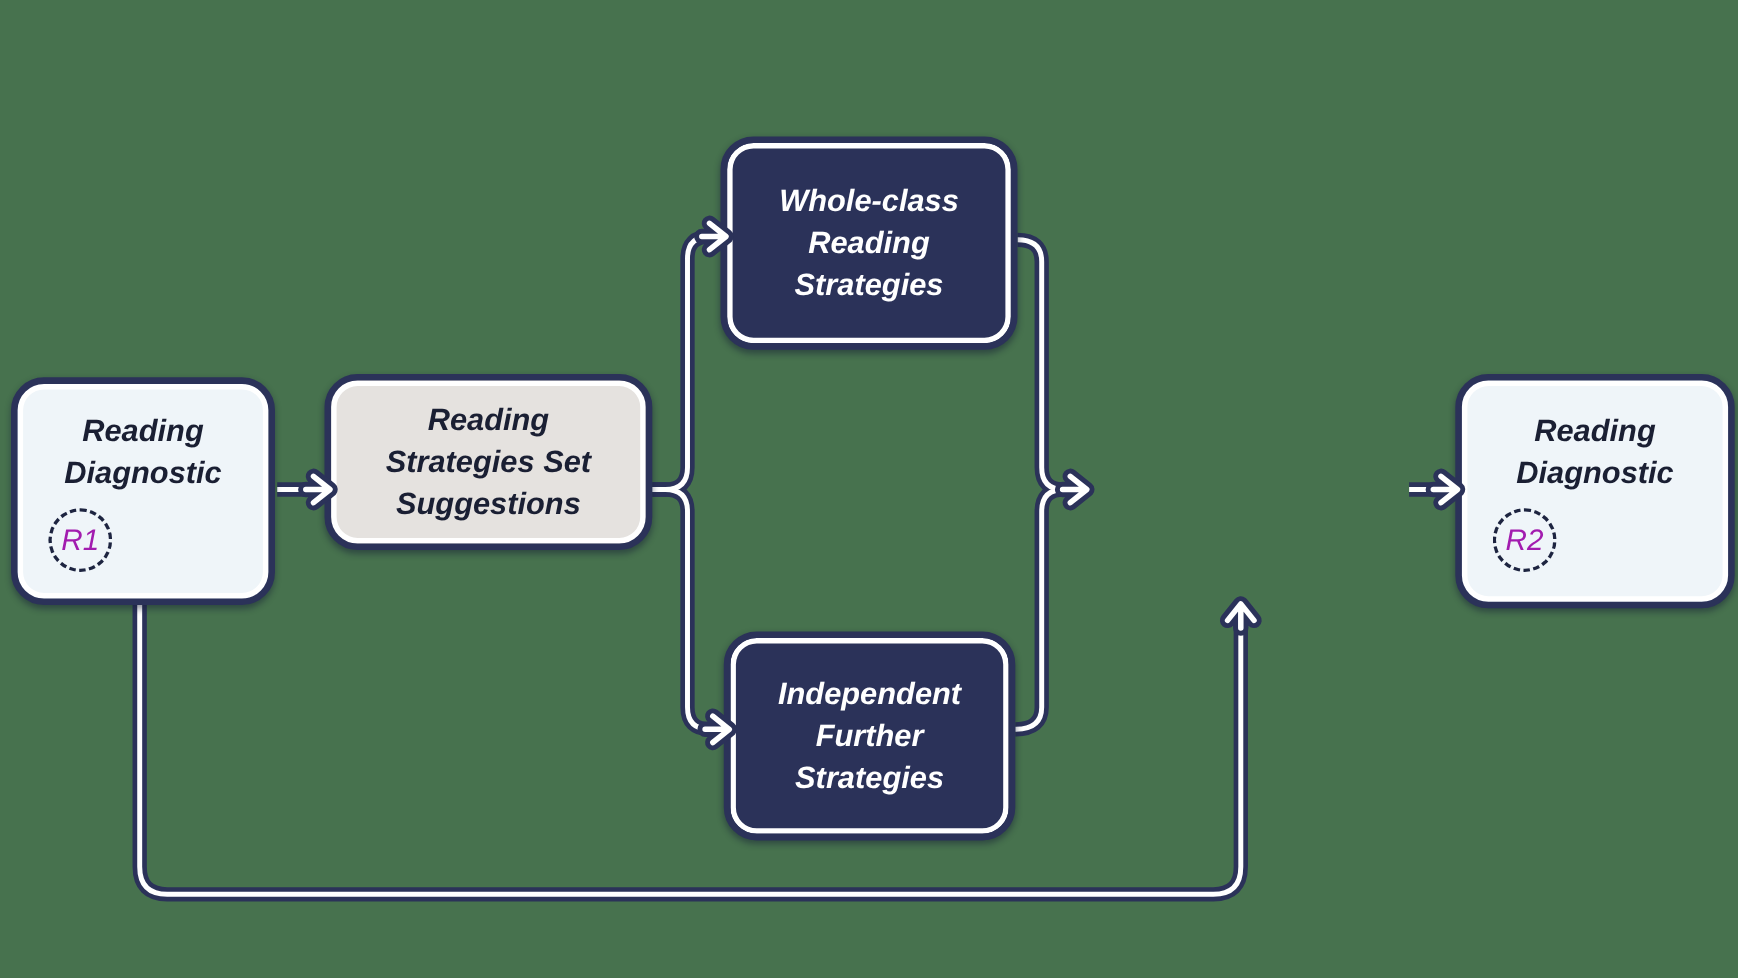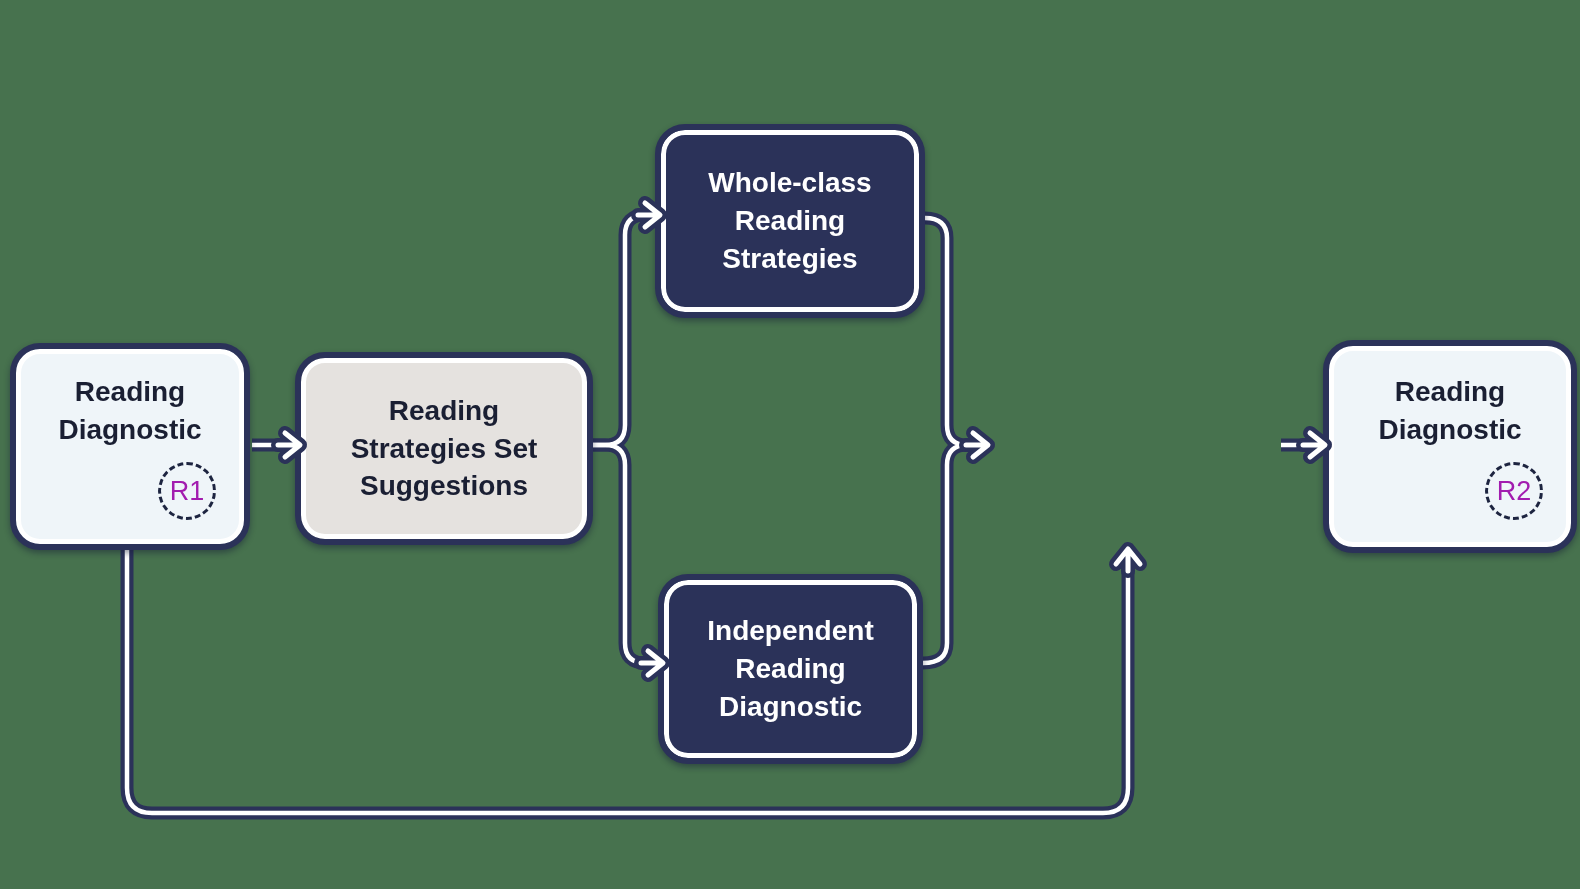--- a/index.html
+++ b/index.html
@@ -26,32 +26,33 @@
 
   .edge-casing { fill: none; stroke: var(--navy); stroke-width: 13; stroke-linecap: butt; stroke-linejoin: round; }
   .edge-core   { fill: none; stroke: var(--white); stroke-width: 4.5; stroke-linecap: butt; stroke-linejoin: round; }
 
   .node {
     position: absolute; z-index: 2;
     border: 6px solid var(--navy);
     border-radius: 30px;
     box-shadow: inset 0 0 0 5px var(--white), 0 3px 6px rgba(18,24,52,0.45);
     display: flex; flex-direction: column;
-    align-items: flex-end; justify-content: center;
+    align-items: flex-start; justify-content: center;
     text-align: center;
     font-weight: 700; font-size: 28px; line-height: 1.35;
     padding: 12px 28px;
+    font-style: italic;
   }
   .node.light { background: var(--light); color: var(--text_dark); }
   .node.gray  { background: var(--gray);  color: var(--text_dark); }
   .node.navy  { background: var(--navy);  color: var(--white); }
   .node.pink  { background: var(--pink);  color: var(--white); }
 
   #node-r1 { left: 10px;   top: 343px; width: 240px; height: 207px; }
-  #node-suggestions { left: 295px; top: 352px; width: 298px; height: 193px; }
+  #node-suggestions { left: 295px; top: 340px; width: 298px; height: 160px; }
   #node-wholeclass  { left: 655px; top: 124px; width: 270px; height: 194px; }
   #node-independent { left: 658px; top: 574px; width: 265px; height: 190px; }
   #node-task { left: 983px;  top: 342px; width: 298px; height: 208px; }
   #node-r2   { left: 1323px; top: 340px; width: 254px; height: 213px; }
 
   .badge {
     width: 58px; height: 58px; flex: none;
     border: 3px dashed #1d2440;
     border-radius: 50%;
     display: flex; align-items: center; justify-content: center;
@@ -90,21 +91,21 @@
 
   <div class="node gray" id="node-suggestions">
     <div>Reading Strategies Set Suggestions</div>
   </div>
 
   <div class="node navy" id="node-wholeclass">
     <div>Whole-class Reading Strategies</div>
   </div>
 
   <div class="node navy" id="node-independent">
-    <div>Independent Reading Diagnostic</div>
+    <div>Independent Further Strategies</div>
   </div>
 
 
   <div class="node light" id="node-r2">
     <div>Reading Diagnostic</div>
     <div class="badge">R2</div>
   </div>
 
   <svg id="arrows-layer" class="layer" viewBox="0 0 1580 889" xmlns="http://www.w3.org/2000/svg">
     <defs>

